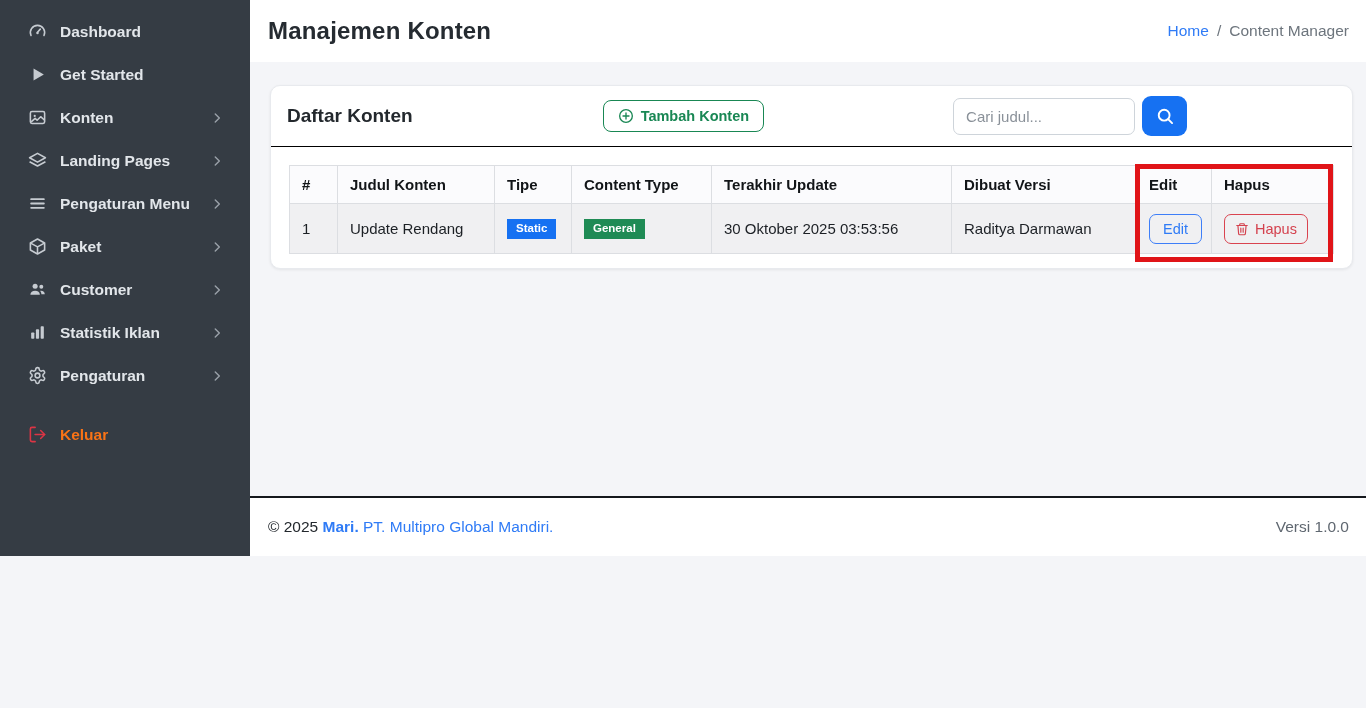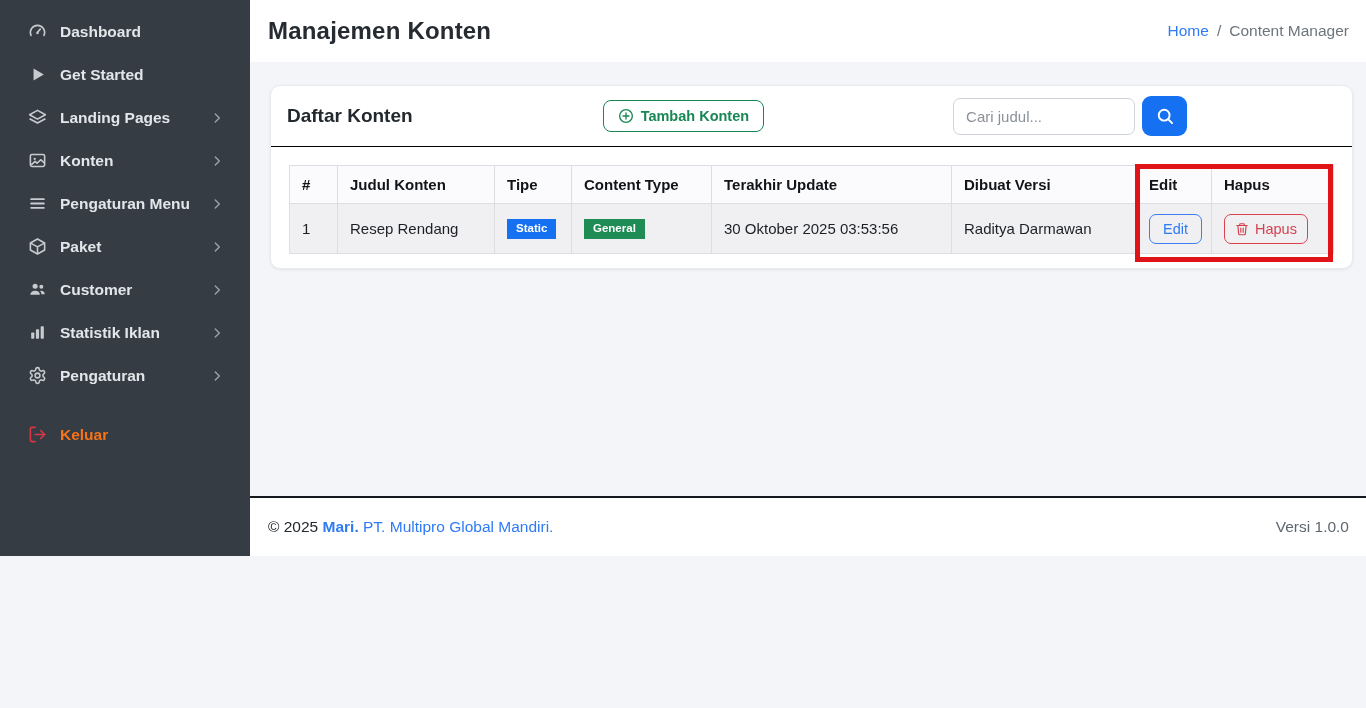--- a/index.html
+++ b/index.html
@@ -129,41 +129,41 @@
         <svg viewBox="0 0 24 24" fill="currentColor">
             <path d="M7 4.5v15l13-7.5z"></path>
           </svg>
       </span>
       <span>Get Started</span>
     </div>
 
     <div class="side-item">
       <span class="s-icon">
         <svg viewBox="0 0 24 24" fill="none" stroke="currentColor" stroke-width="2" stroke-linejoin="round">
-            <path d="M12 3L2 8.5l10 5.5 10-5.5z"></path>
-            <path d="M2 13.5L12 19l10-5.5"></path>
-          </svg>
-      </span>
-      <span>Landing Pages</span>
-      <span class="chev">
-        <svg viewBox="0 0 24 24" fill="none" stroke="currentColor" stroke-width="2.4" stroke-linecap="round" stroke-linejoin="round">
-            <polyline points="9 5 16 12 9 19"></polyline>
-          </svg>
-      </span>
-    </div>
-
-    <div class="side-item">
-      <span class="s-icon">
-        <svg viewBox="0 0 24 24" fill="none" stroke="currentColor" stroke-width="2" stroke-linejoin="round">
             <rect x="3" y="4.5" width="18" height="15" rx="2"></rect>
             <circle cx="8.5" cy="10" r="1.4" fill="currentColor" stroke="none"></circle>
             <path d="M21 15.5l-5-4.5-4.5 4.5-2.5-2.5-5 4.5"></path>
           </svg>
       </span>
       <span>Konten</span>
+      <span class="chev">
+        <svg viewBox="0 0 24 24" fill="none" stroke="currentColor" stroke-width="2.4" stroke-linecap="round" stroke-linejoin="round">
+            <polyline points="9 5 16 12 9 19"></polyline>
+          </svg>
+      </span>
+    </div>
+
+    <div class="side-item">
+      <span class="s-icon">
+        <svg viewBox="0 0 24 24" fill="none" stroke="currentColor" stroke-width="2" stroke-linejoin="round">
+            <path d="M12 3L2 8.5l10 5.5 10-5.5z"></path>
+            <path d="M2 13.5L12 19l10-5.5"></path>
+          </svg>
+      </span>
+      <span>Landing Pages</span>
       <span class="chev">
         <svg viewBox="0 0 24 24" fill="none" stroke="currentColor" stroke-width="2.4" stroke-linecap="round" stroke-linejoin="round">
             <polyline points="9 5 16 12 9 19"></polyline>
           </svg>
       </span>
     </div>
 
     <div class="side-item">
       <span class="s-icon">
         <svg viewBox="0 0 24 24" fill="none" stroke="currentColor" stroke-width="2.4" stroke-linecap="round">
@@ -312,21 +312,21 @@
                 <th>Content Type</th>
                 <th>Terakhir Update</th>
                 <th>Dibuat Versi</th>
                 <th>Edit</th>
                 <th>Hapus</th>
               </tr>
             </thead>
             <tbody>
               <tr>
                 <td>1</td>
-                <td>Resep Rendang</td>
+                <td>Update Rendang</td>
                 <td>
                   <span class="badge badge-static">Static</span>
                 </td>
                 <td>
                   <span class="badge badge-general">General</span>
                 </td>
                 <td>30 Oktober 2025 03:53:56</td>
                 <td>Raditya Darmawan</td>
                 <td>
                   <button class="btn-edit">Edit</button>

